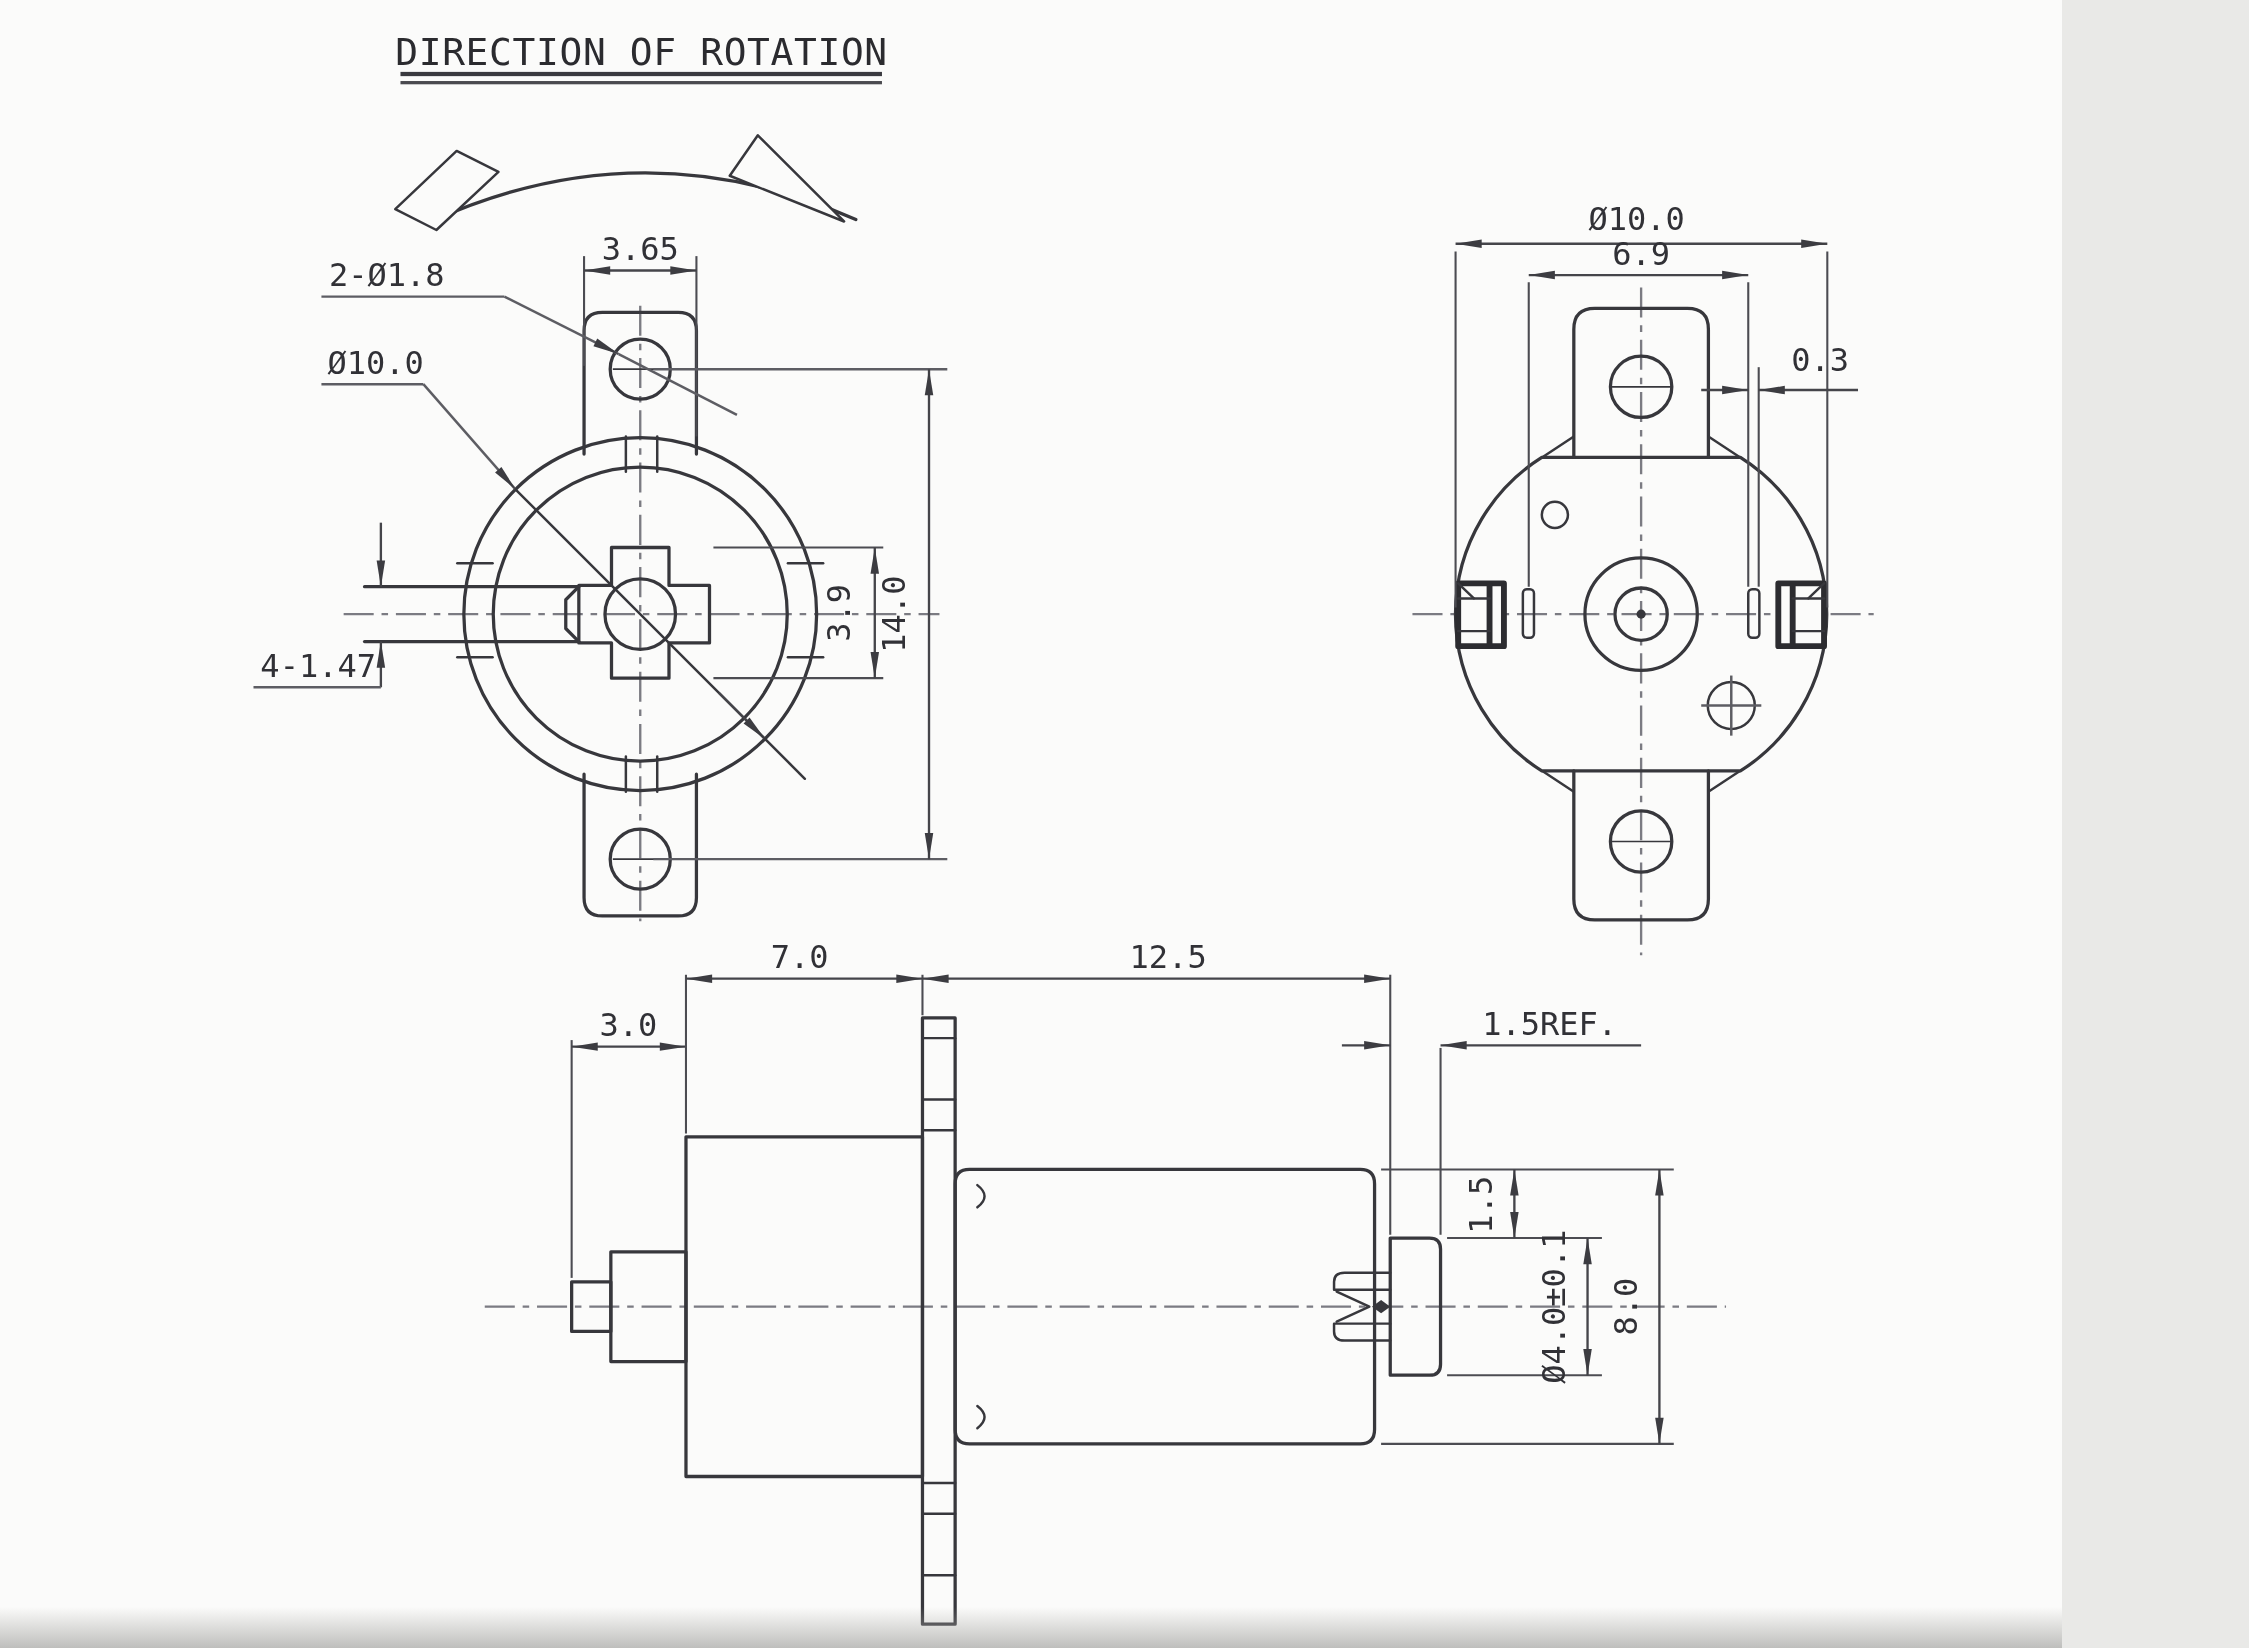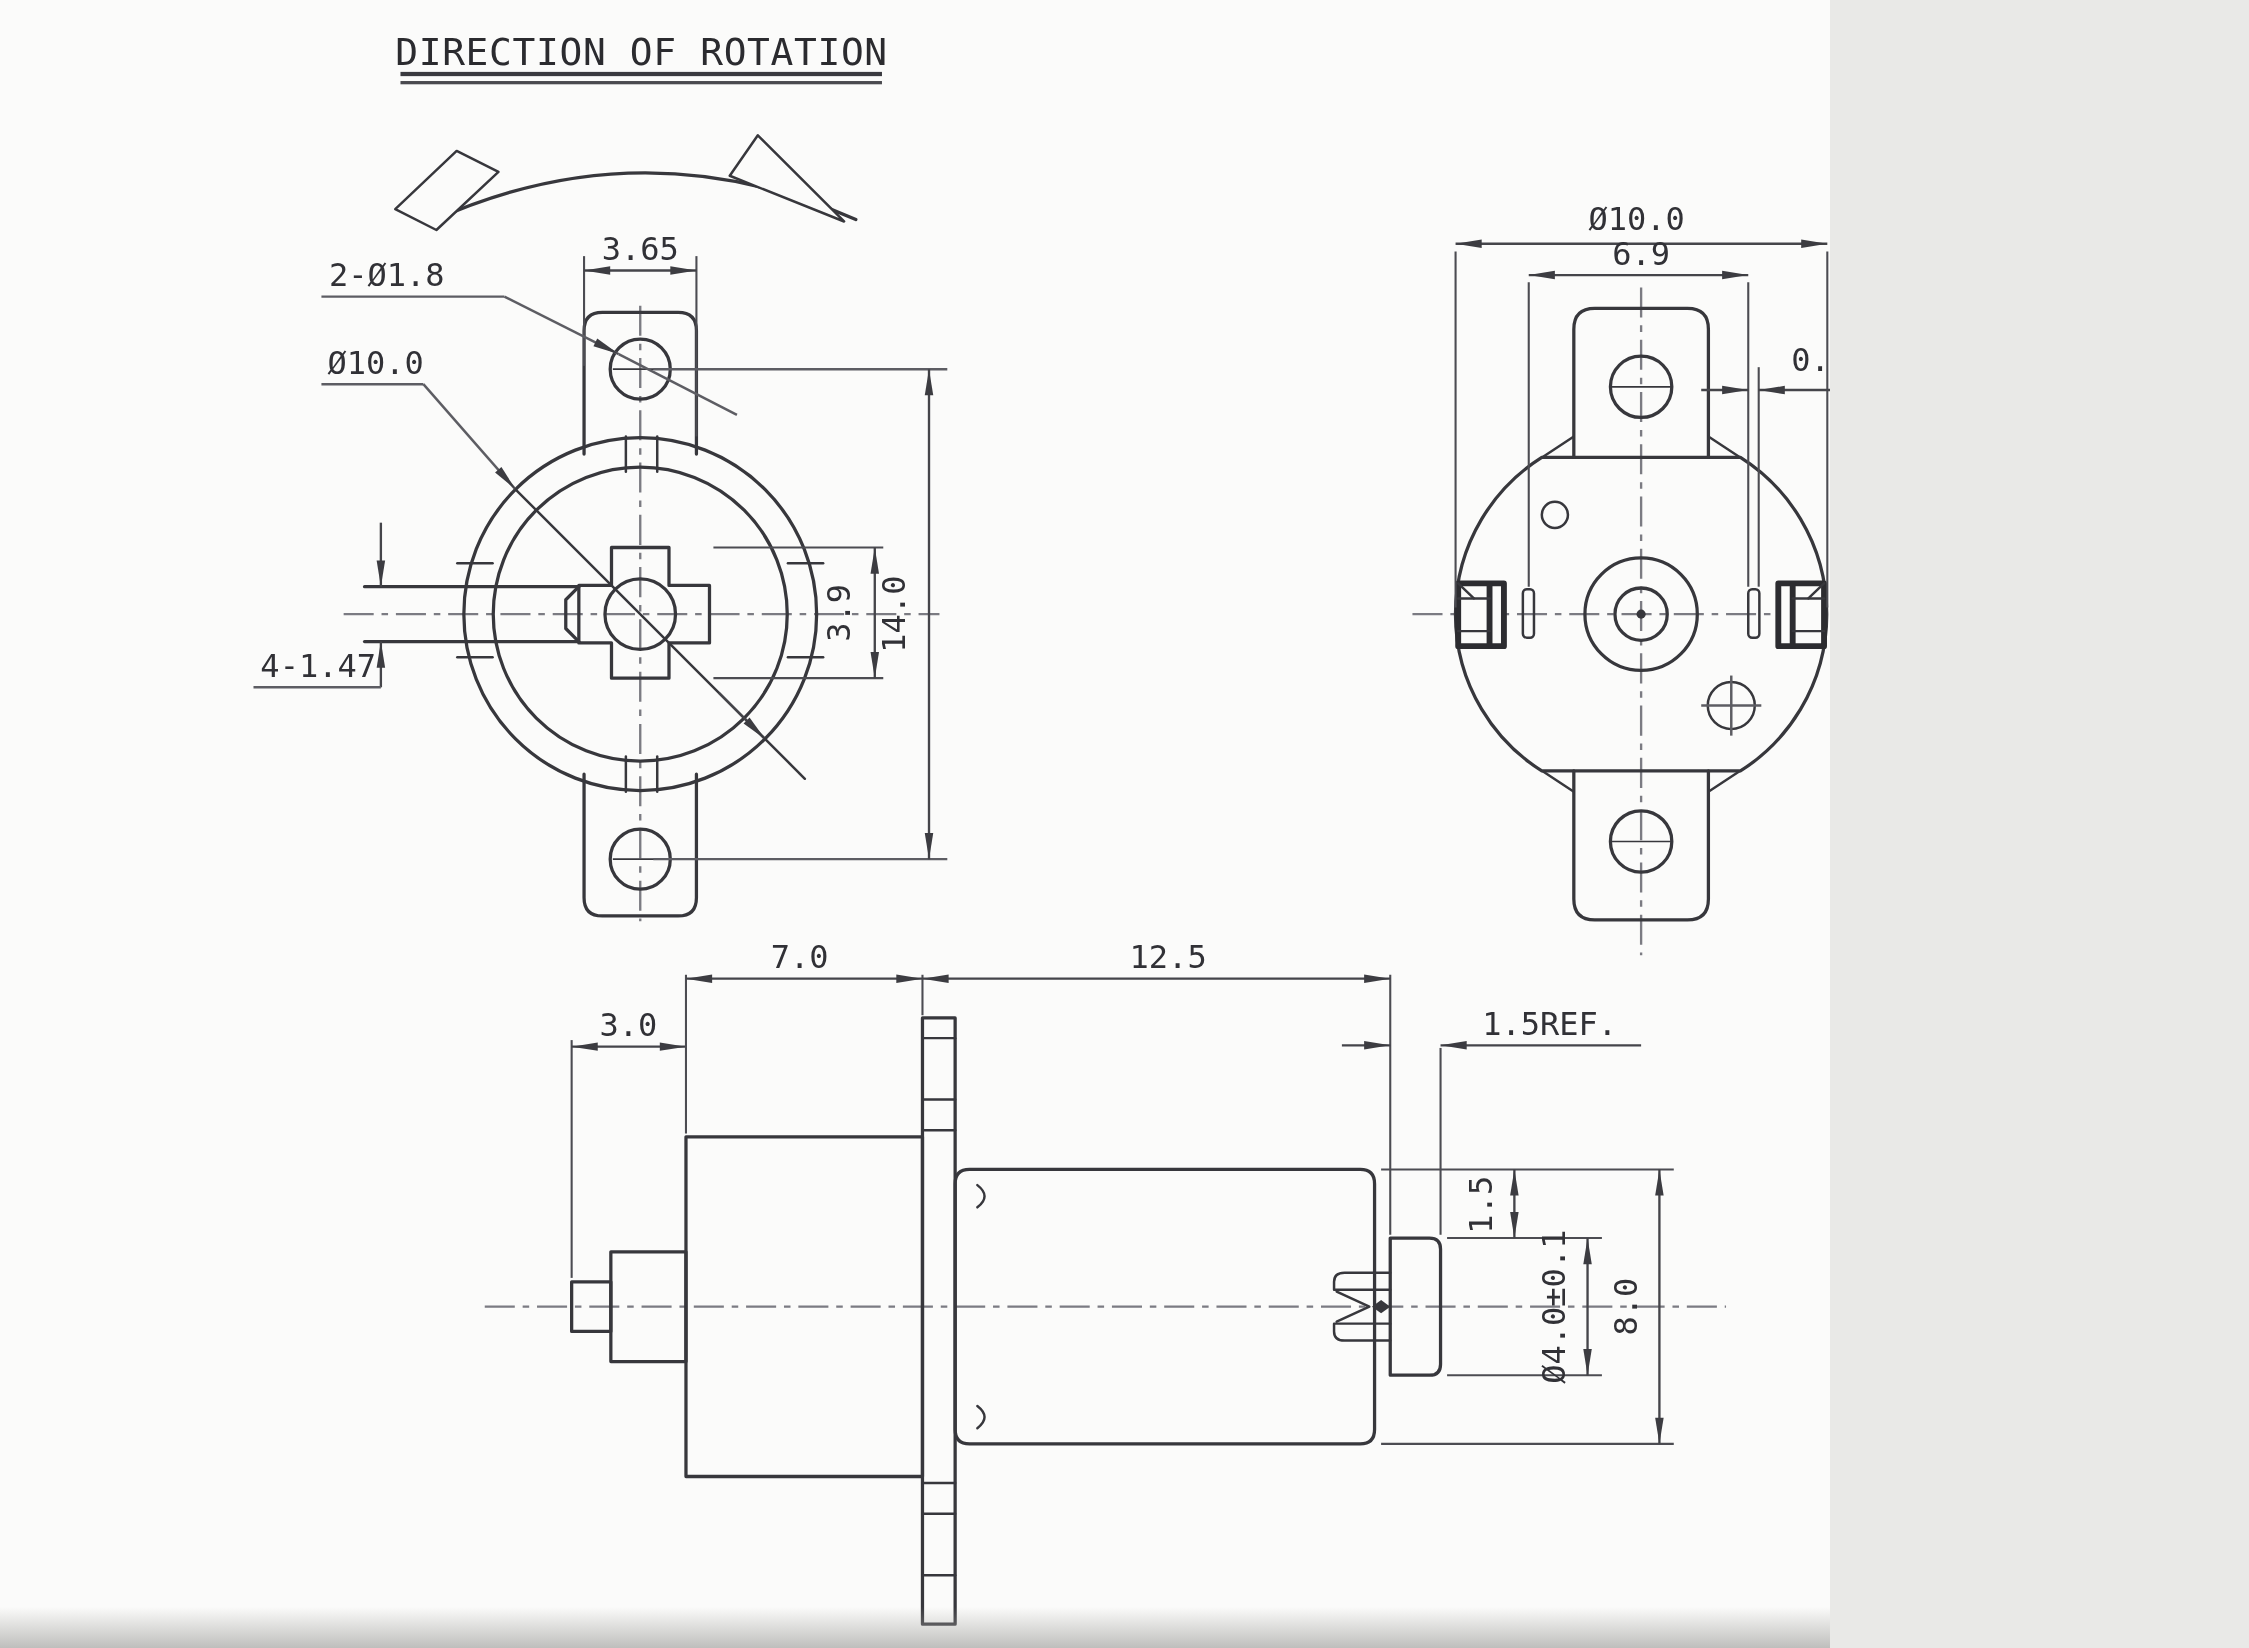--- a/index.html
+++ b/index.html
@@ -1,16 +1,16 @@
 <!DOCTYPE html>
 <html style="font-size:10.5px"><head>
 <meta charset="utf-8">
 <style>
   html,body{margin:0;padding:0;background:#e9e9e7;}
-  .page{position:relative;width:1830px;height:1649px;background:#fbfbfa;overflow:hidden;
+  .page{position:relative;width:2062px;height:1649px;background:#fbfbfa;overflow:hidden;
         font-family:"DejaVu Sans Mono","Liberation Mono",monospace;}
   svg{position:absolute;left:0;top:0;}
   .ol{stroke:#37373c;stroke-width:5;fill:none;stroke-linejoin:round;stroke-linecap:round;}
   .ol2{stroke:#37373c;stroke-width:3.8;fill:none;stroke-linejoin:round;stroke-linecap:round;}
   .thk{stroke:#2c2c30;stroke-width:9;fill:none;stroke-linejoin:round;}
   .dim{stroke:#45454a;stroke-width:3.6;fill:none;}
   .ext{stroke:#4c4c52;stroke-width:3.2;fill:none;}
   .lead{stroke:#5d5d63;stroke-width:3.8;fill:none;}
   .cl{stroke:#7b7b82;stroke-width:3.6;fill:none;stroke-dasharray:46 12 10 12;}
   .clth{stroke:#37373c;stroke-width:2.6;fill:none;}

